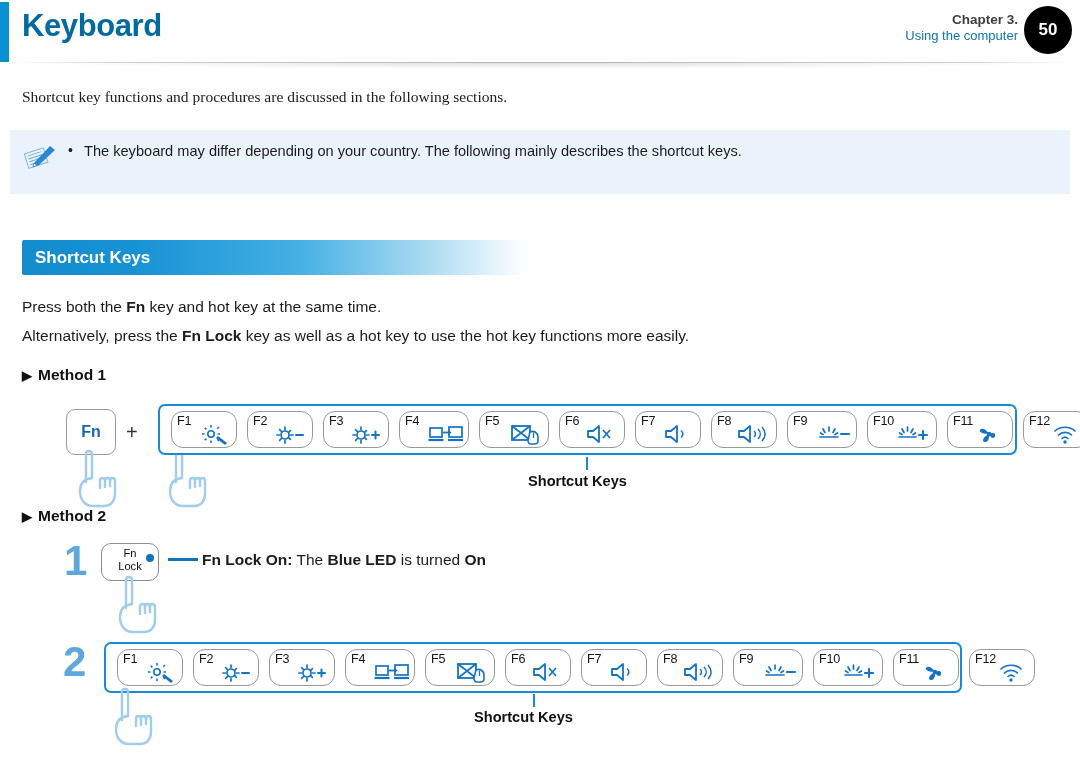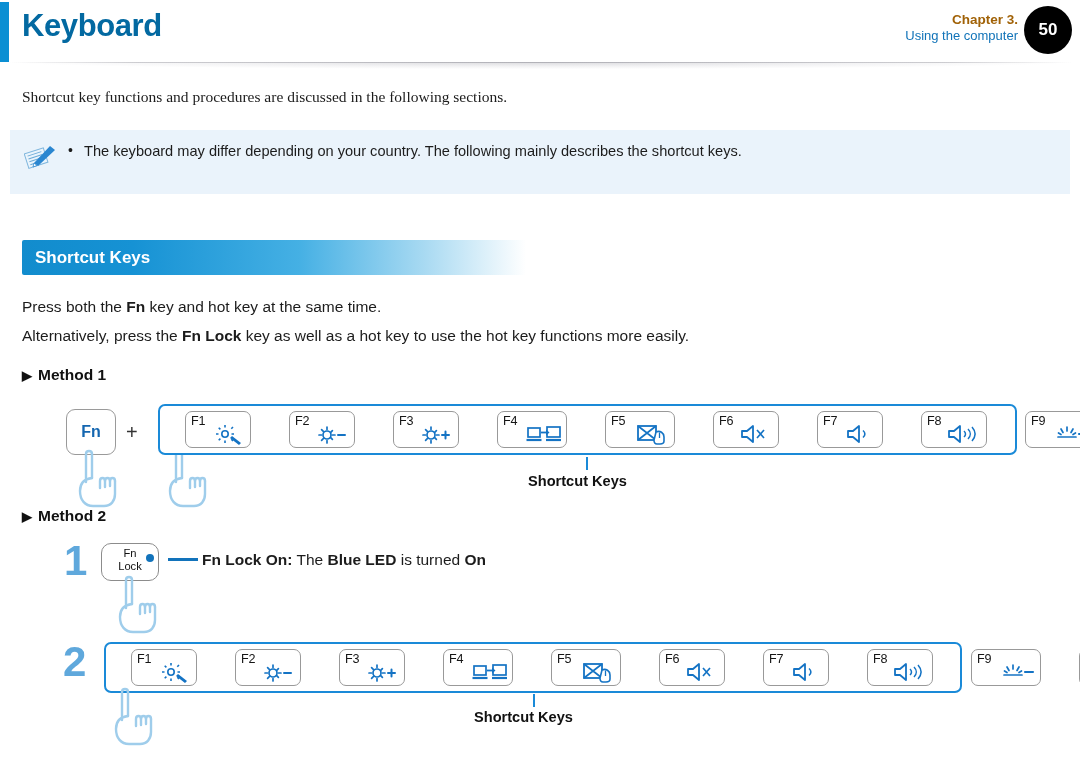--- a/index.html
+++ b/index.html
@@ -33,21 +33,21 @@
     letter-spacing: -0.4px;
     color: #0369a1;
   }
   .chapter-block {
     position: absolute;
     right: 62px; top: 12px;
     text-align: right;
     line-height: 1.18;
   }
   .chapter-line1 {
-    font-size: 13.5px; font-weight: bold; color: #a16207;
+    font-size: 13.5px; font-weight: bold; color: #404040;
   }
   .chapter-line2 {
     font-size: 13px; font-weight: normal; color: #1173b8;
   }
   .page-badge {
     position: absolute;
     right: 8px; top: 6px;
     width: 48px; height: 48px;
     border-radius: 50%;
     background: #000000;
@@ -162,23 +162,23 @@
     display: flex;
     align-items: center;
   }
   .keyrow-1 { left: 158px; top: 404px; width: 859px; height: 51px; padding: 0 6px; }
   .keyrow-2 { left: 104px; top: 642px; width: 858px; height: 51px; padding: 0 6px; }
 
   .fkey {
     position: relative;
     height: 37px;
     border: 1.3px solid #999999;
-    border-radius: 7px;
+    border-radius: 12px;
     background: #ffffff;
-    margin: 0 19px;
+    margin: 0 5px;
     flex: 0 0 auto;
     width: 66px;
   }
   .fkey .lbl {
     position: absolute;
     left: 5px; top: 2px;
     font-size: 12.6px;
     font-weight: normal;
     color: #151515;
     letter-spacing: -0.2px;

